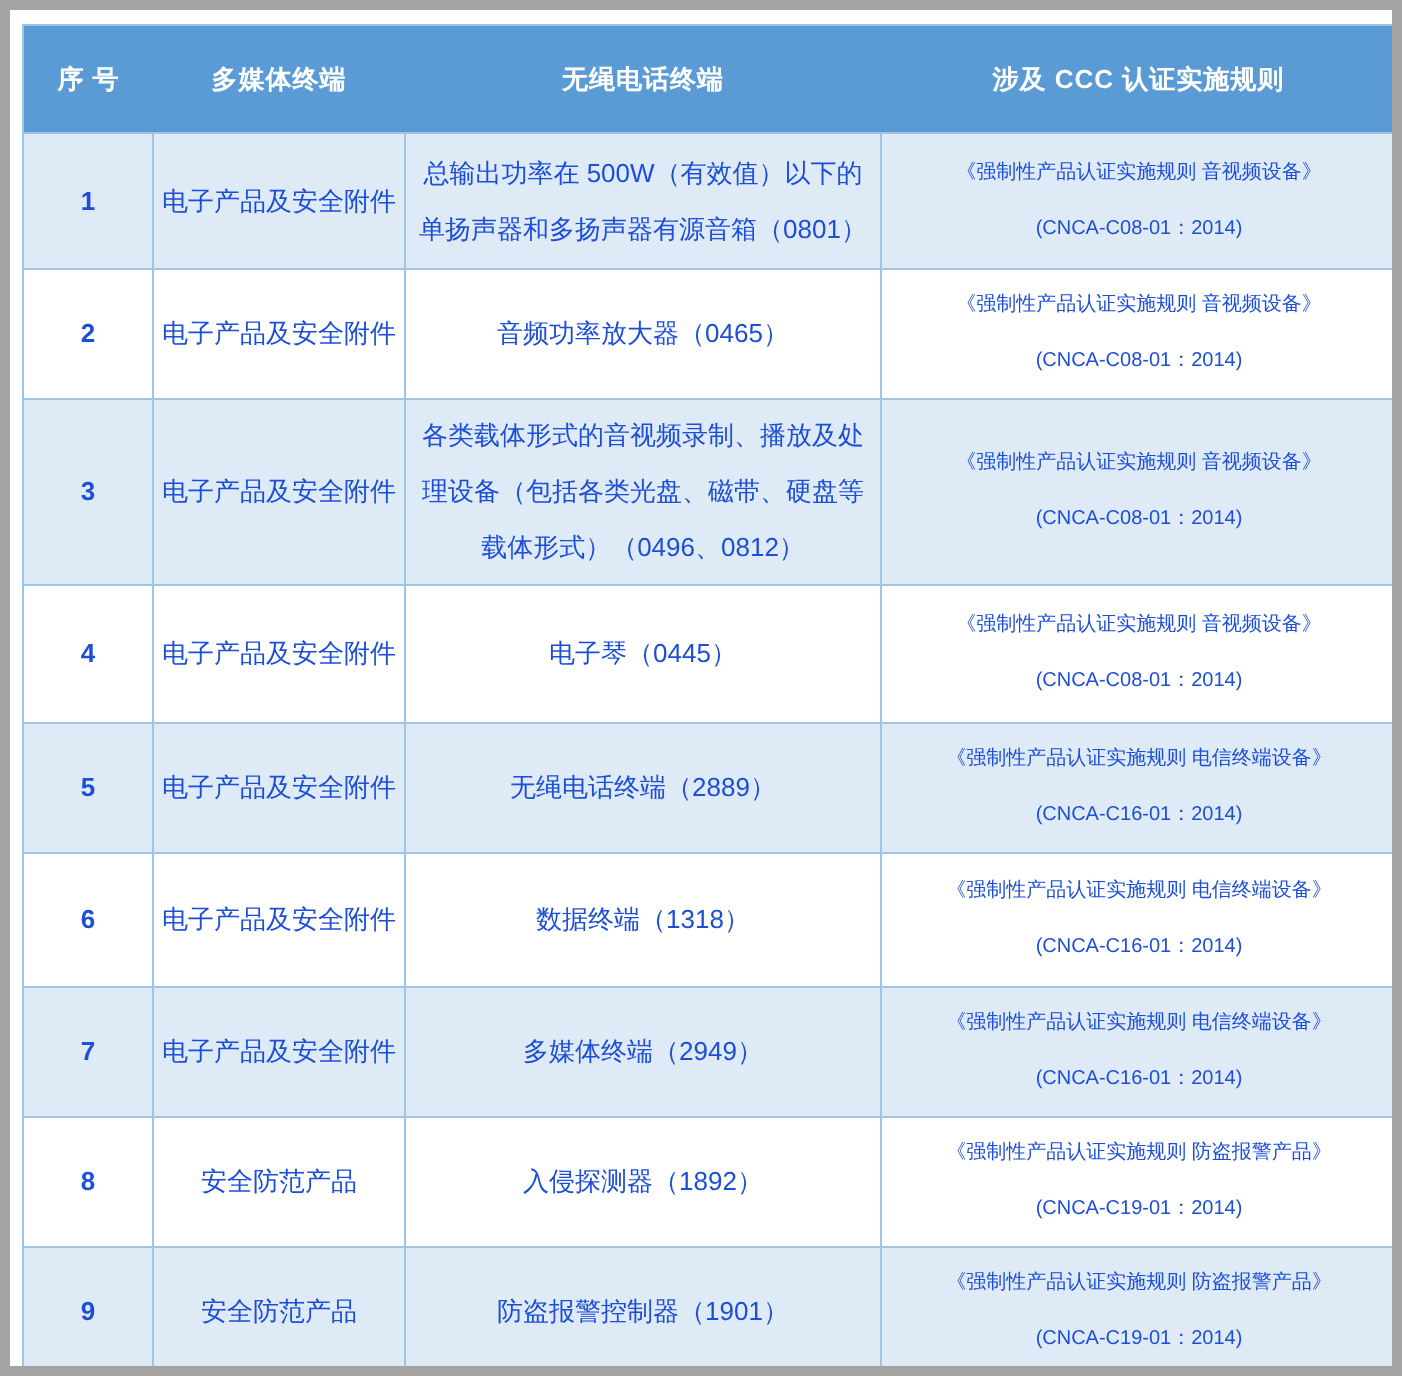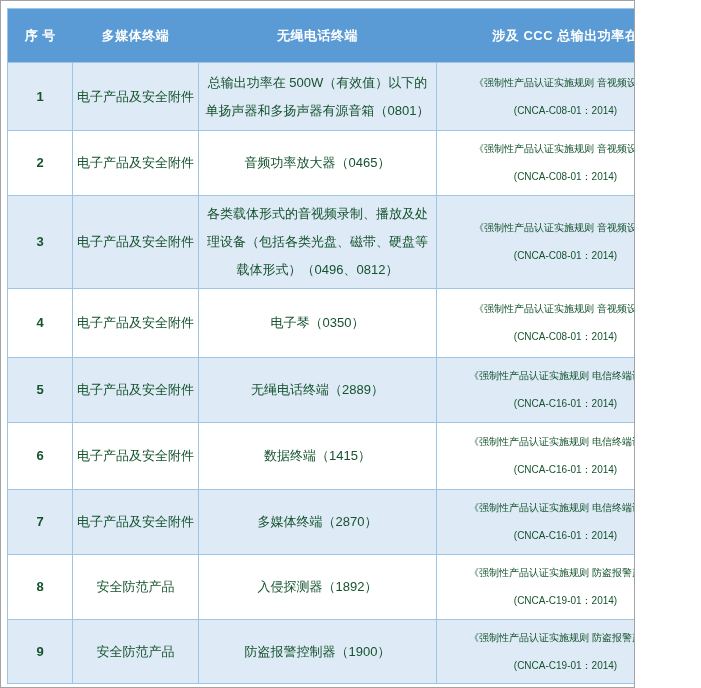--- a/index.html
+++ b/index.html
@@ -1,20 +1,20 @@
 <!DOCTYPE html>
 <html><head>
 <meta charset="utf-8">
 <style>
   html,body { margin:0; padding:0; background:#fff; }
   .screenshot {
-    width:635px; height:688px;
+    width:701px; height:688px;
     box-sizing:border-box;
     background:#ffffff;
-    border:1px solid #a3a3a3;
+    border:5px solid #a3a3a3;
     overflow:hidden;
     font-family:"Liberation Sans","DejaVu Sans",sans-serif;
   }
   table.ccc {
     border-collapse:collapse;
     table-layout:fixed;
     width:687px;
     margin:7px 0 0 6px;
     border:1px solid #9EC5E5;
   }
@@ -33,21 +33,21 @@
     vertical-align:middle;
     padding:0;
     letter-spacing:0.5px;
   }
 
   tbody td {
     border:1px solid #9EC5E5;
     text-align:center;
     vertical-align:middle;
     font-size:13px;
-    color:#14532d;
+    color:#1d4ed8;
     line-height:28px;
     white-space:pre-line;
     padding:0 1px;
     overflow:hidden;
   }
   tbody tr.band  { background:#DEEAF6; }
   tbody tr.plain { background:#ffffff; }
   td.num  { font-weight:bold; font-size:13px; }
   td.rule { font-size:10px; }
   td.kind { font-size:13px; }
@@ -61,21 +61,21 @@
       <col class="c-no">
         <col class="c-cat">
         <col class="c-kind">
         <col class="c-rule">
     </colgroup>
     <thead>
       <tr>
         <th>序 号</th>
         <th>多媒体终端</th>
         <th>无绳电话终端</th>
-        <th>涉及 CCC 总输出功率在</th>
+        <th>涉及 CCC 认证实施规则</th>
       </tr>
     </thead>
     <tbody>
         <tr class="band" style="height: 68px;">
           <td class="num">1</td>
           <td class="cat">电子产品及安全附件</td>
           <td class="kind">总输出功率在 500W（有效值）以下的
 单扬声器和多扬声器有源音箱（0801）</td>
           <td class="rule">《强制性产品认证实施规则 音视频设备》
 (CNCA-C08-01：2014)</td>
@@ -92,54 +92,54 @@
           <td class="cat">电子产品及安全附件</td>
           <td class="kind">各类载体形式的音视频录制、播放及处
 理设备（包括各类光盘、磁带、硬盘等
 载体形式）（0496、0812）</td>
           <td class="rule">《强制性产品认证实施规则 音视频设备》
 (CNCA-C08-01：2014)</td>
         </tr>
         <tr class="plain" style="height: 69px;">
           <td class="num">4</td>
           <td class="cat">电子产品及安全附件</td>
-          <td class="kind">电子琴（0350）</td>
+          <td class="kind">电子琴（0445）</td>
           <td class="rule">《强制性产品认证实施规则 音视频设备》
 (CNCA-C08-01：2014)</td>
         </tr>
         <tr class="band" style="height: 65px;">
           <td class="num">5</td>
           <td class="cat">电子产品及安全附件</td>
           <td class="kind">无绳电话终端（2889）</td>
           <td class="rule">《强制性产品认证实施规则 电信终端设备》
 (CNCA-C16-01：2014)</td>
         </tr>
         <tr class="plain" style="height: 67px;">
           <td class="num">6</td>
           <td class="cat">电子产品及安全附件</td>
-          <td class="kind">数据终端（1415）</td>
+          <td class="kind">数据终端（1318）</td>
           <td class="rule">《强制性产品认证实施规则 电信终端设备》
 (CNCA-C16-01：2014)</td>
         </tr>
         <tr class="band" style="height: 65px;">
           <td class="num">7</td>
           <td class="cat">电子产品及安全附件</td>
-          <td class="kind">多媒体终端（2870）</td>
+          <td class="kind">多媒体终端（2949）</td>
           <td class="rule">《强制性产品认证实施规则 电信终端设备》
 (CNCA-C16-01：2014)</td>
         </tr>
         <tr class="plain" style="height: 65px;">
           <td class="num">8</td>
           <td class="cat">安全防范产品</td>
           <td class="kind">入侵探测器（1892）</td>
           <td class="rule">《强制性产品认证实施规则 防盗报警产品》
 (CNCA-C19-01：2014)</td>
         </tr>
         <tr class="band" style="height: 64px;">
           <td class="num">9</td>
           <td class="cat">安全防范产品</td>
-          <td class="kind">防盗报警控制器（1900）</td>
+          <td class="kind">防盗报警控制器（1901）</td>
           <td class="rule">《强制性产品认证实施规则 防盗报警产品》
 (CNCA-C19-01：2014)</td>
         </tr>
       </tbody>
   </table>
 </div>
 
 </body></html>

